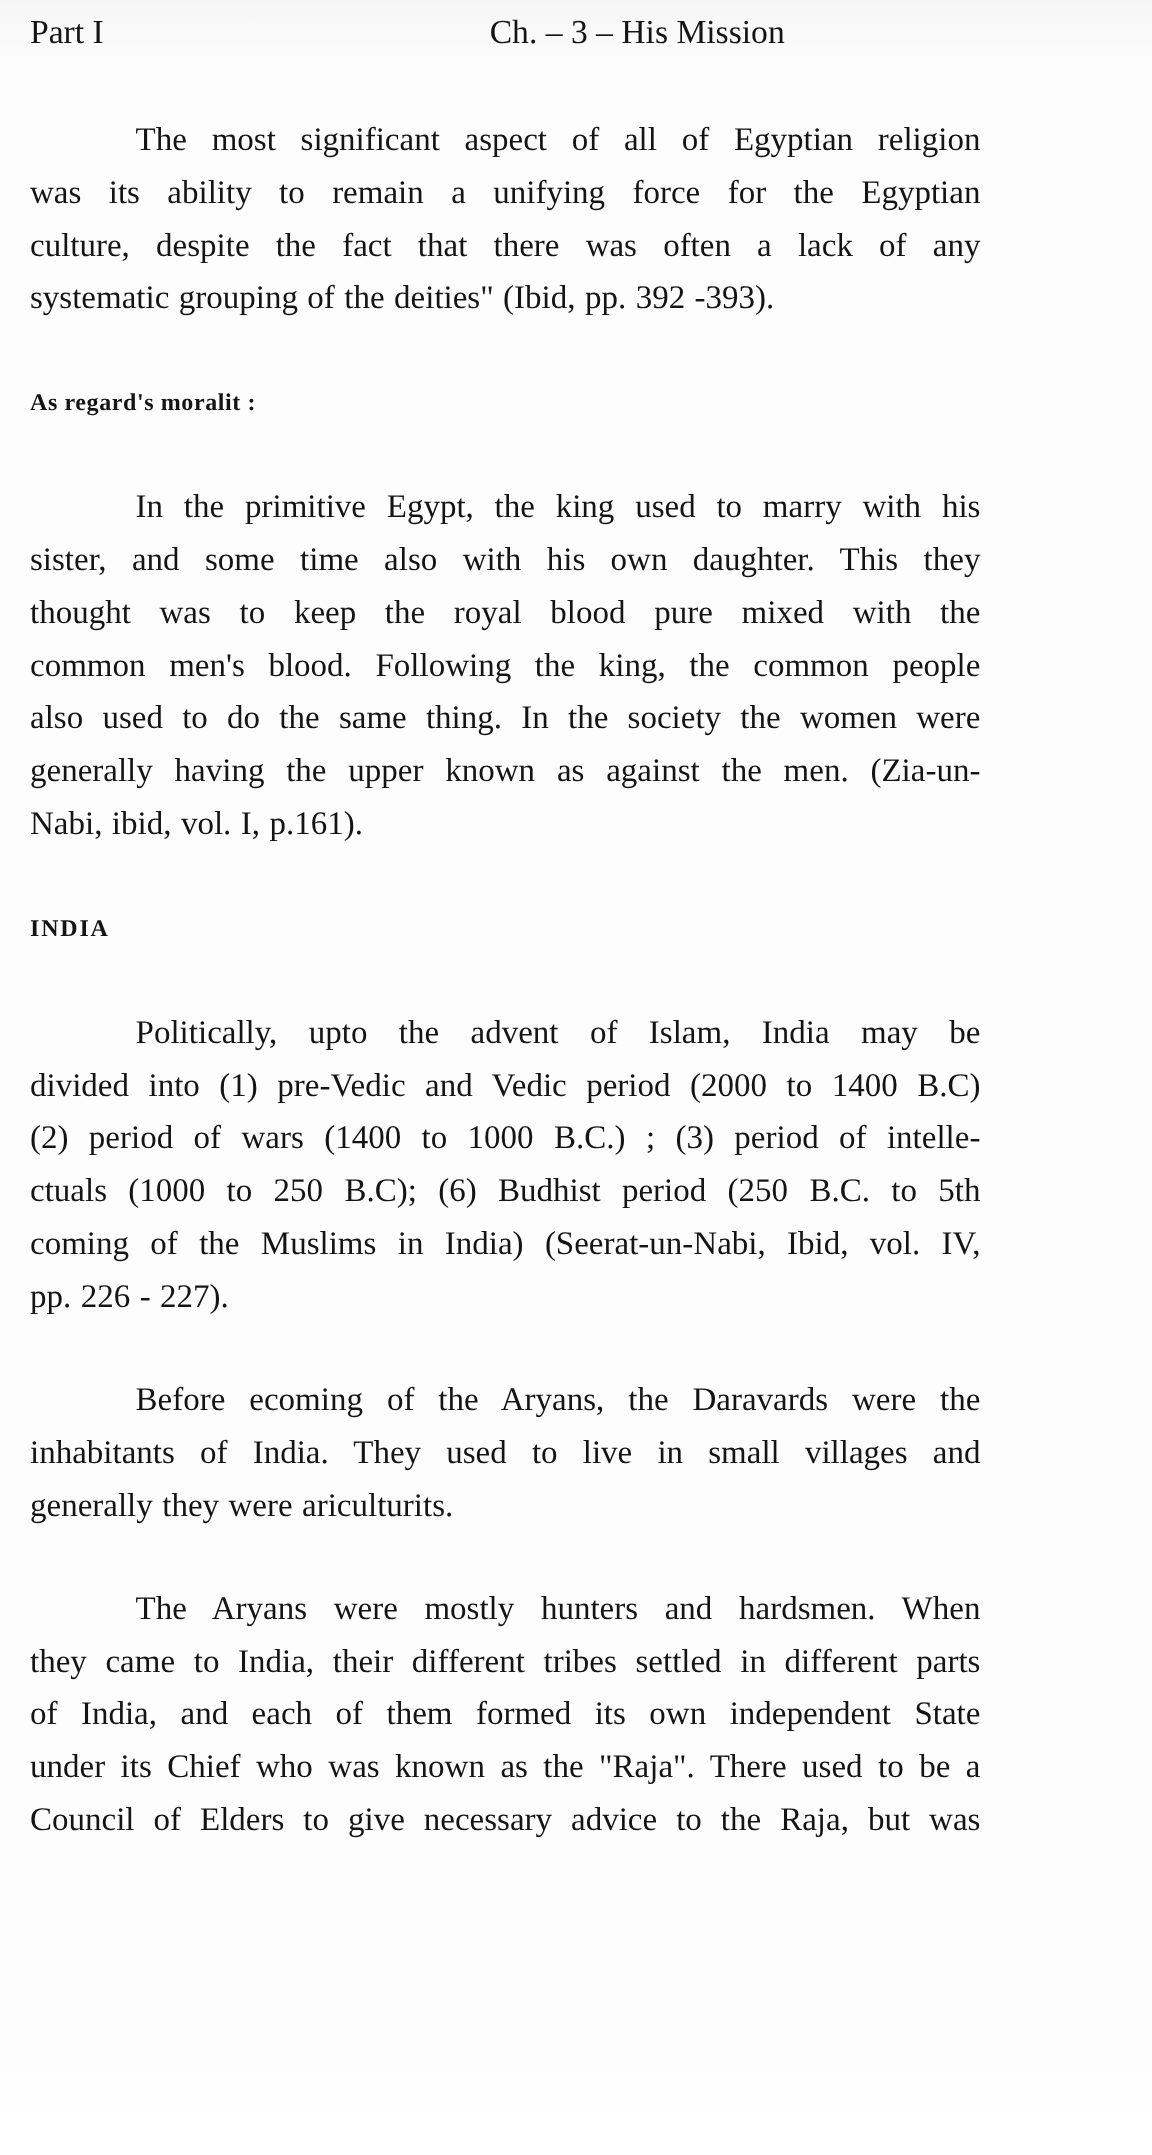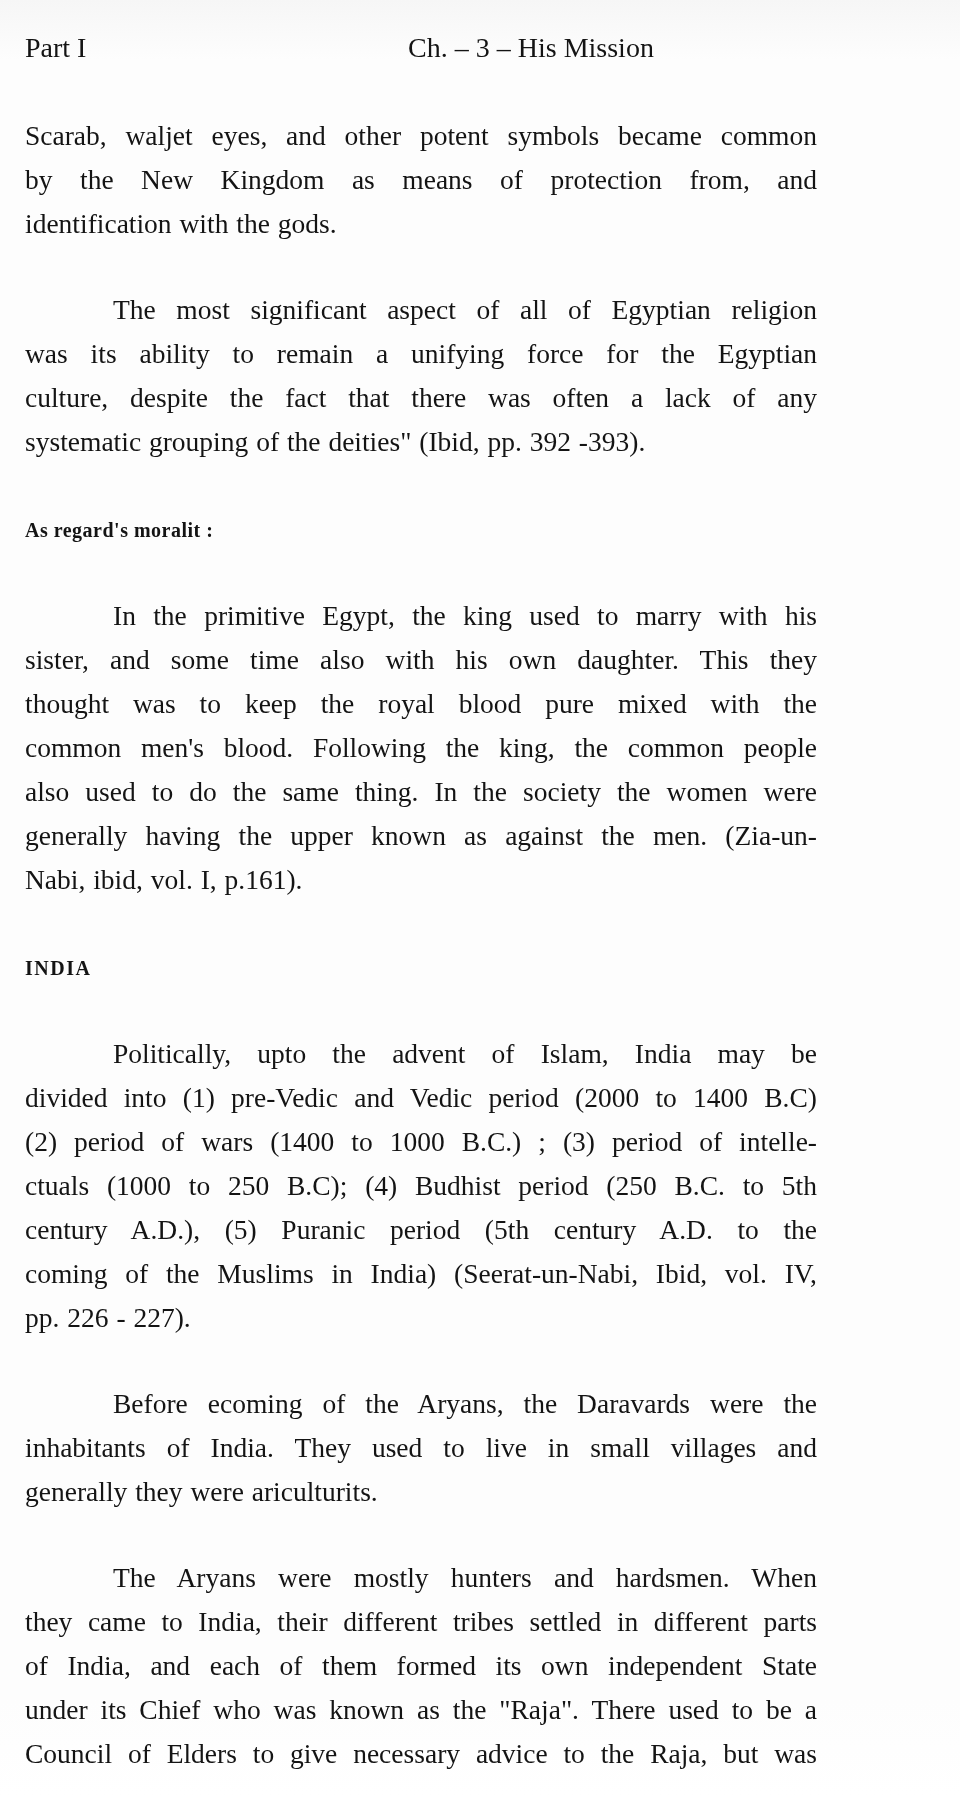--- a/index.html
+++ b/index.html
@@ -13,21 +13,21 @@
     background: linear-gradient(180deg, #f6f6f6 0px, #fdfdfd 60px, #fdfdfd 1700px, #ffffff 1796px);
     font-family: "Liberation Serif", "DejaVu Serif", serif;
     color: #141414;
     overflow: hidden;
     box-sizing: border-box;
   }
   .page {
     box-sizing: border-box;
     width: 844px;
     height: 1796px;
-    padding: 28px 27px 0 25px;
+    padding: 8px 27px 0 25px;
   }
   .page-header {
     display: flex;
     align-items: baseline;
     font-size: 28px;
     line-height: 40px;
     margin-bottom: 46px;
   }
   .page-header .h-left  { width: 220px; text-align: left; }
   .page-header .h-center{ flex: 1; text-align: center; }
@@ -64,47 +64,41 @@
 <body>
 
 <div class="page">
   <div class="page-header">
     <span class="h-left">Part I</span>
     <span class="h-center">Ch. – 3 – His Mission</span>
   </div>
 
   <div>
       <div class="para">
-        <div class="line">Scarab, waljet eyes, and other potent symbols became common</div>
-        <div class="line">by the New Kingdom as means of protection from, and</div>
-        <div class="line last">identification with the gods.</div>
-      </div>
-      <div class="para">
         <div class="line indent">The most significant aspect of all of Egyptian religion</div>
         <div class="line">was its ability to remain a unifying force for the Egyptian</div>
         <div class="line">culture, despite the fact that there was often a lack of any</div>
         <div class="line last">systematic grouping of the deities" (Ibid, pp. 392 -393).</div>
       </div>
       <div class="heading left">As regard's moralit :</div>
       <div class="para">
         <div class="line indent">In the primitive Egypt, the king used to marry with his</div>
         <div class="line">sister, and some time also with his own daughter. This they</div>
         <div class="line">thought was to keep the royal blood pure mixed with the</div>
         <div class="line">common men's blood. Following the king, the common people</div>
         <div class="line">also used to do the same thing. In the society the women were</div>
         <div class="line">generally having the upper known as against the men. (Zia-un-</div>
         <div class="line last">Nabi, ibid, vol. I, p.161).</div>
       </div>
       <div class="heading center">INDIA</div>
       <div class="para">
         <div class="line indent">Politically, upto the advent of Islam, India may be</div>
         <div class="line">divided into (1) pre-Vedic and Vedic period (2000 to 1400 B.C)</div>
         <div class="line">(2) period of wars (1400 to 1000 B.C.) ; (3) period of intelle-</div>
-        <div class="line">ctuals (1000 to 250 B.C); (4) Budhist period (250 B.C. to 5th</div>
-        <div class="line">century A.D.), (5) Puranic period (5th century A.D. to the</div>
+        <div class="line">ctuals (1000 to 250 B.C); (6) Budhist period (250 B.C. to 5th</div>
         <div class="line">coming of the Muslims in India) (Seerat-un-Nabi, Ibid, vol. IV,</div>
         <div class="line last">pp. 226 - 227).</div>
       </div>
       <div class="para">
         <div class="line indent">Before ecoming of the Aryans, the Daravards were the</div>
         <div class="line">inhabitants of India. They used to live in small villages and</div>
         <div class="line last">generally they were ariculturits.</div>
       </div>
       <div class="para">
         <div class="line indent">The Aryans were mostly hunters and hardsmen. When</div>

